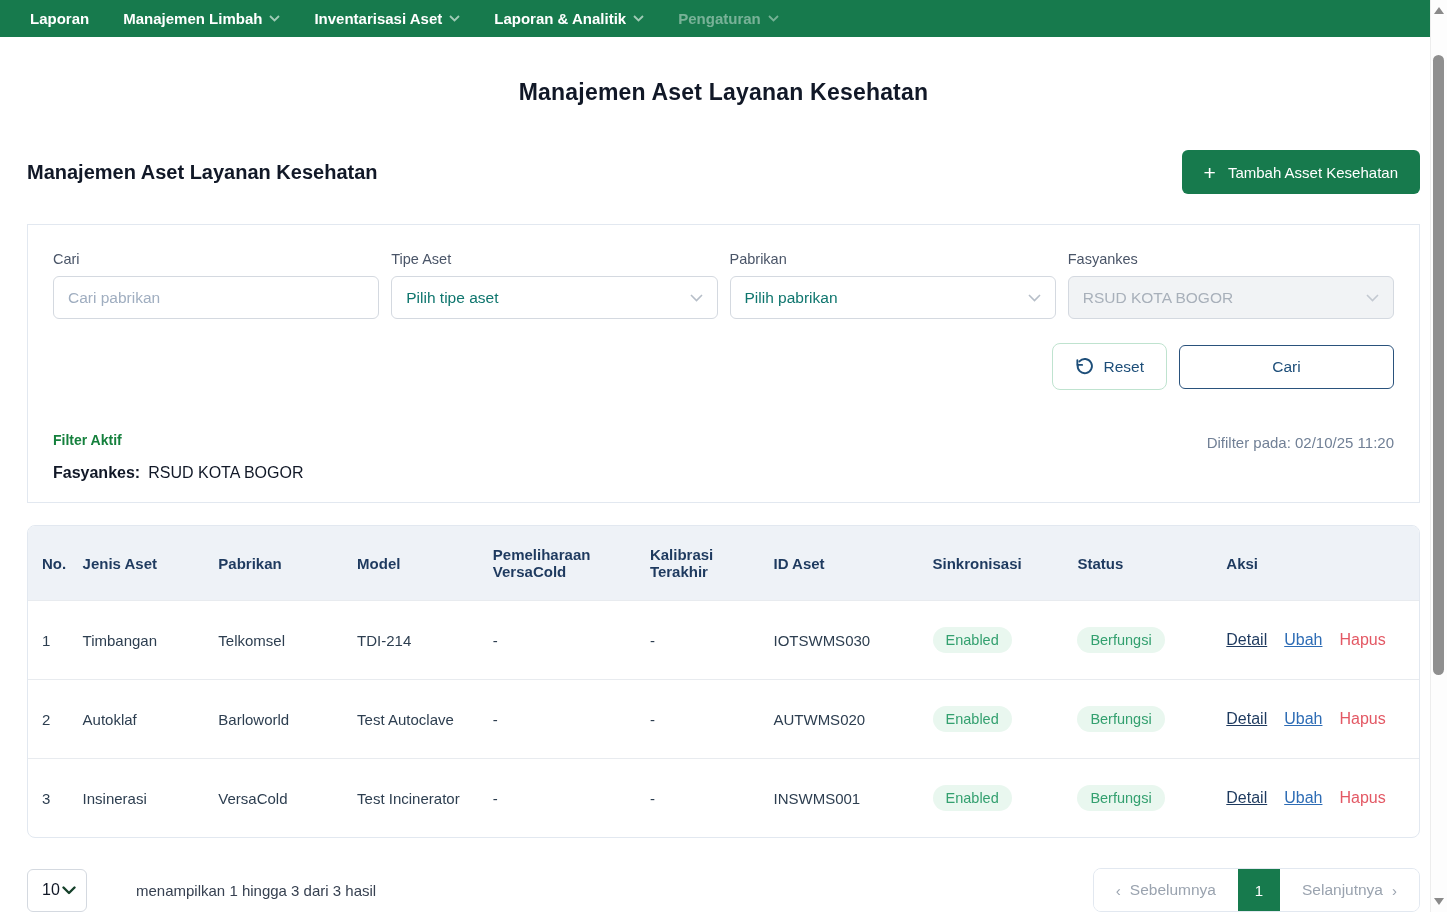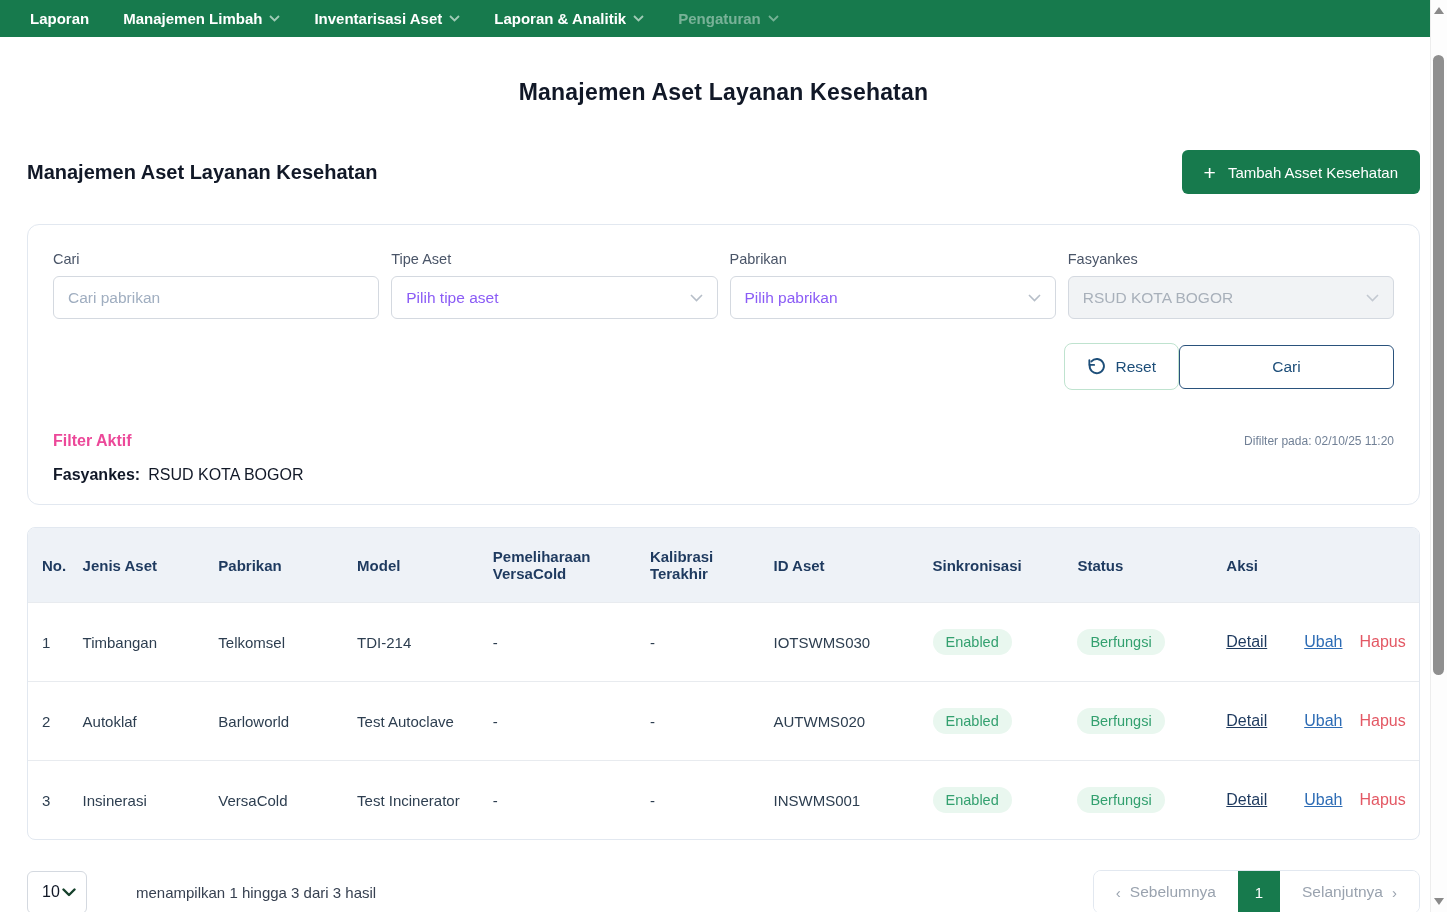--- a/index.html
+++ b/index.html
@@ -64,21 +64,21 @@
     align-items: center;
     gap: 12px;
     cursor: pointer;
   }
   .plus-icon { font-size: 21px; font-weight: 400; line-height: 1; }
 
   
   .filter-card {
     margin-top: 30px;
     border: 1px solid #e2e8f0;
-    border-radius: 12px;
+    border-radius: 0;
     padding: 26px 25px 20px 25px;
   }
   .filter-grid {
     display: grid;
     grid-template-columns: repeat(4, 1fr);
     gap: 22px 12px;
   }
   .field label {
     display: block;
     font-size: 14.5px;
@@ -94,28 +94,29 @@
     font-family: inherit;
     padding: 0 14px;
     color: #2d3e50;
     background: #fff;
     display: flex;
     align-items: center;
     justify-content: space-between;
   }
   .text-input::placeholder { color: #a0aec0; }
   .select-box { cursor: pointer; }
-  .select-box .sel-text { color: #8b5cf6; }
+  .select-box .sel-text { color: #0f766e; }
   .select-box.disabled { background: #f1f3f5; cursor: default; }
   .select-box.disabled .sel-text { color: #a8b0ba; }
   .sel-chev { color: #b6bec8; display: inline-flex; }
 
   .filter-actions {
     display: flex;
     justify-content: flex-end;
+    gap: 12px;
     margin-top: 24px;
   }
   .btn-reset {
     display: flex; align-items: center; gap: 10px;
     height: 47px;
     padding: 0 22px;
     background: #fff;
     border: 1px solid #bfe3cf;
     border-radius: 8px;
     color: #1d4e79;
@@ -134,24 +135,24 @@
     font-size: 15.5px;
     font-family: inherit;
     cursor: pointer;
   }
   .active-filter-row {
     display: flex;
     justify-content: space-between;
     align-items: flex-start;
     margin-top: 42px;
   }
-  .filter-aktif-title { font-size: 16px; font-weight: 700; color: #ec4899; }
+  .filter-aktif-title { font-size: 14px; font-weight: 700; color: #15803d; }
   .filter-aktif-line { margin-top: 16px; font-size: 16px; color: #111827; }
   .filter-aktif-line .k { font-weight: 700; margin-right: 8px; }
-  .filtered-at { font-size: 12px; color: #718096; margin-top: 2px; }
+  .filtered-at { font-size: 15px; color: #718096; margin-top: 2px; }
 
   
   .table-card {
     margin-top: 22px;
     border: 1px solid #e2e8f0;
     border-radius: 8px;
     overflow: hidden;
   }
   table { width: 100%; border-collapse: collapse; table-layout: fixed; }
   thead th {
@@ -175,21 +176,21 @@
   .badge {
     display: inline-block;
     background: #e9f7ef;
     color: #33a06f;
     font-size: 14.5px;
     padding: 5px 13px;
     border-radius: 14px;
   }
   .actions-cell a { margin-right: 17px; font-size: 16px; cursor: pointer; }
   .link-detail { color: #1e3a5f; text-decoration: underline; }
-  .link-ubah { color: #2d6cb5; text-decoration: underline; margin-left: 20px; }
+  .link-ubah { color: #2d6cb5; text-decoration: underline; }
   .link-hapus { color: #e35864; text-decoration: none; }
 
   
   .footer-row {
     display: flex;
     align-items: center;
     margin-top: 30px;
     gap: 14px;
   }
   .page-size {

